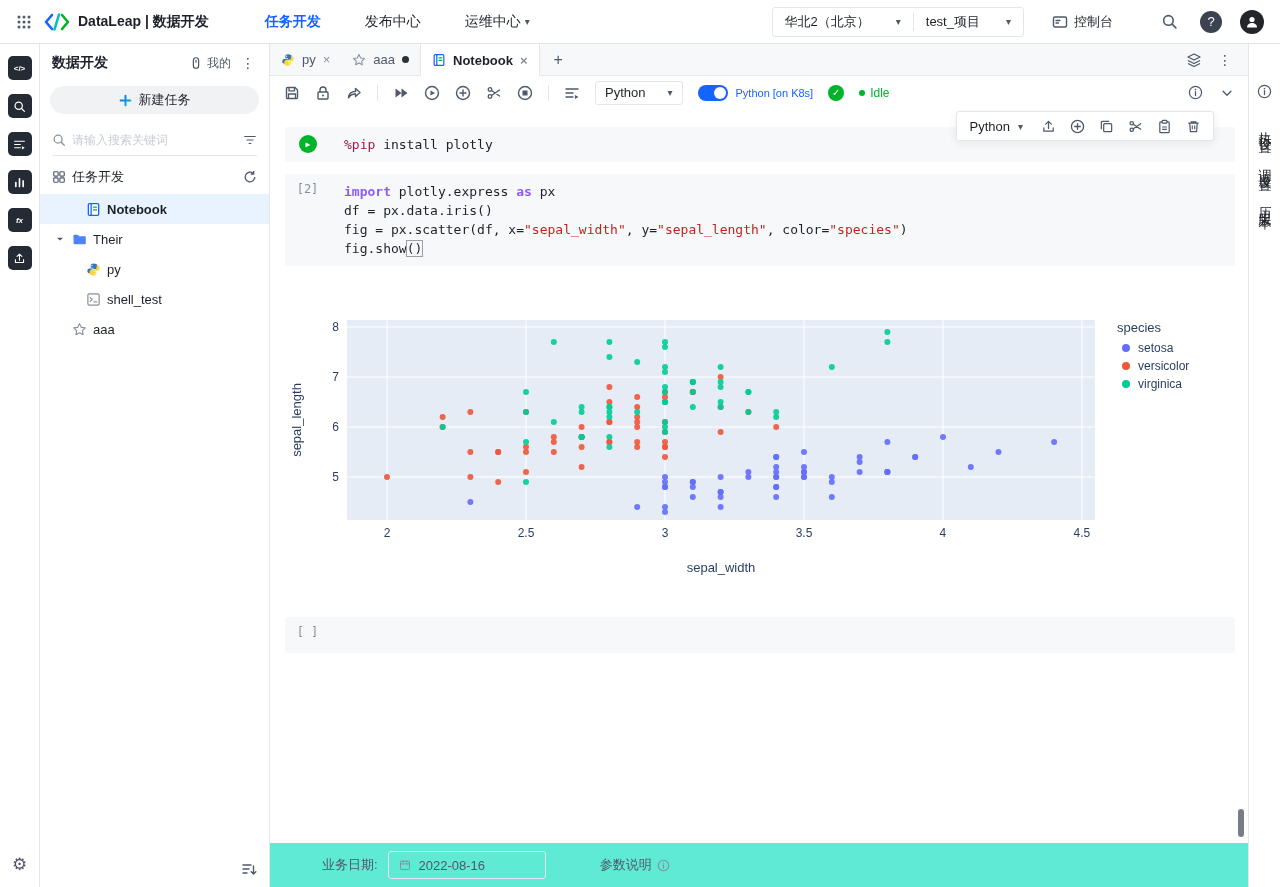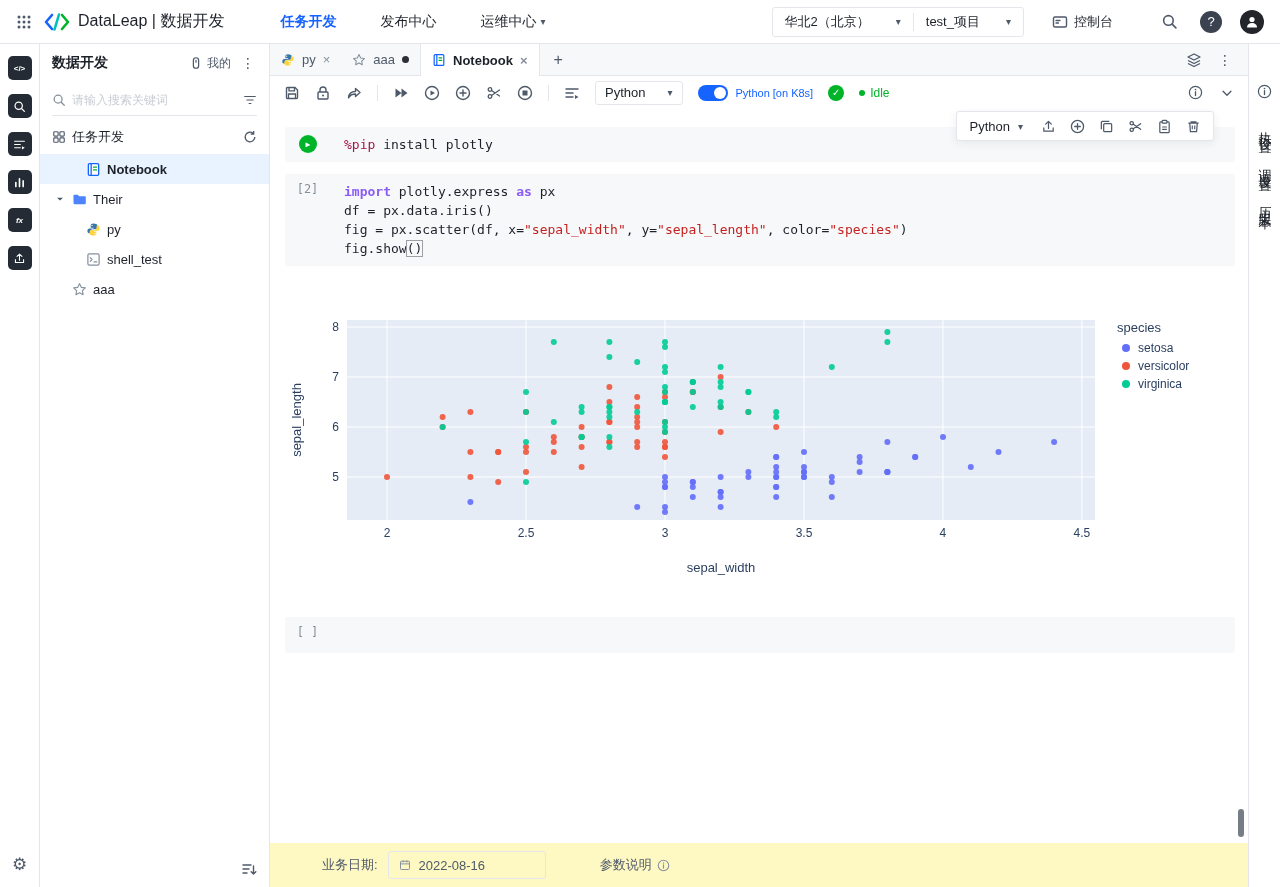--- a/index.html
+++ b/index.html
@@ -5,21 +5,21 @@
 *{margin:0;padding:0;box-sizing:border-box}
 html,body{width:1280px;height:887px;overflow:hidden;background:#fff;color:#1d2129;
   font-family:"Liberation Sans","DejaVu Sans",sans-serif;font-size:13px}
 [data-interactable="true"]{cursor:pointer}
 .ic{display:inline-block;vertical-align:middle;color:#4e5969}
 svg.ic{fill:none}
 
 
 .header{height:44px;display:flex;align-items:center;padding:0 16px;border-bottom:1px solid #e5e6eb;background:#fff}
 .header .apps{margin-right:12px}
-.app-title{font-size:16px;font-weight:normal;margin-left:8px;white-space:nowrap}
+.app-title{font-size:14px;font-weight:bold;margin-left:8px;white-space:nowrap}
 .top-nav{display:flex;gap:44px;margin-left:56px;font-size:14px}
 .nav-item{color:#1d2129;display:flex;align-items:center;gap:4px}
 .nav-item.active{color:#1664ff;font-weight:bold}
 .caret{font-size:10px;color:#4e5969}
 .spacer{flex:1}
 .region-project{display:flex;align-items:center;height:30px;border:1px solid #e5e6eb;border-radius:3px;margin-right:28px}
 .rp-item{display:flex;align-items:center;gap:26px;padding:0 12px;font-size:13px;color:#1d2129}
 .rp-div{width:1px;height:18px;background:#e5e6eb}
 .console{display:flex;align-items:center;gap:6px;margin-right:26px;color:#1d2129}
 .hdr-ic{margin-left:22px}
@@ -89,21 +89,21 @@
 .tok-kw{color:#8b5cf6;font-weight:bold}
 .tok-str{color:#c5221f}
 .tok-magic{color:#a31545}
 .tok-cursor{outline:1px solid #9aa0a6}
 .cell-scrollthumb{position:absolute;right:4px;bottom:6px;width:6px;height:28px;border-radius:3px;background:#5f6672;opacity:.85}
 .output{margin:22px 0 0 15px}
 .empty-cell{margin-top:34px;height:36px}
 .empty-cell .codearea{min-height:36px}
 
 
-.footer{height:44px;display:flex;align-items:center;padding-left:52px;gap:10px;font-size:13px;color:#4e5969;background:#fef9c3}
+.footer{height:44px;display:flex;align-items:center;padding-left:52px;gap:10px;font-size:13px;color:#4e5969;background:#5eead4}
 .date-box{height:28px;width:158px;border:1px solid #e5e6eb;border-radius:3px;display:flex;align-items:center;gap:8px;padding:0 10px}
 .date-box input{border:none;outline:none;width:100%;font-size:13px;color:#4e5969;background:transparent;font-family:"Liberation Sans",sans-serif}
 .params{display:flex;align-items:center;gap:5px;margin-left:44px}
 
 
 .right-rail{width:32px;border-left:1px solid #e5e6eb;display:flex;flex-direction:column;align-items:center;padding-top:40px}
 .vtab{writing-mode:vertical-lr;font-size:13px;letter-spacing:3px;color:#1d2129;margin-top:26px}
 .vtab:first-of-type{margin-top:22px}
 </style>
 </head>
@@ -345,20 +345,26 @@
   <aside class="sidebar" data-interactable="false">
     <div class="sb-head">
       <span class="sb-title" data-interactable="false">数据开发</span>
       <span class="sb-mine" data-interactable="true">
         <svg class="ic" width="14" height="14" data-interactable="false">
             <use href="#i-capsule"></use>
           </svg>
         <span data-interactable="false">我的</span>
       </span>
       <span class="dots" data-interactable="true">⋮</span>
+    </div>
+    <div class="new-task" data-interactable="true">
+      <svg class="ic" width="13" height="13" data-interactable="false">
+          <use href="#i-plusgrad"></use>
+        </svg>
+      <span data-interactable="false">新建任务</span>
     </div>
     <div class="sb-search" data-interactable="false">
       <svg class="ic" width="14" height="14" style="color:#86909c" data-interactable="false">
           <use href="#i-search"></use>
         </svg>
       <input data-interactable="true" placeholder="请输入搜索关键词" style="">
       <svg class="ic" width="14" height="14" data-interactable="true">
           <use href="#i-filter"></use>
         </svg>
     </div>

